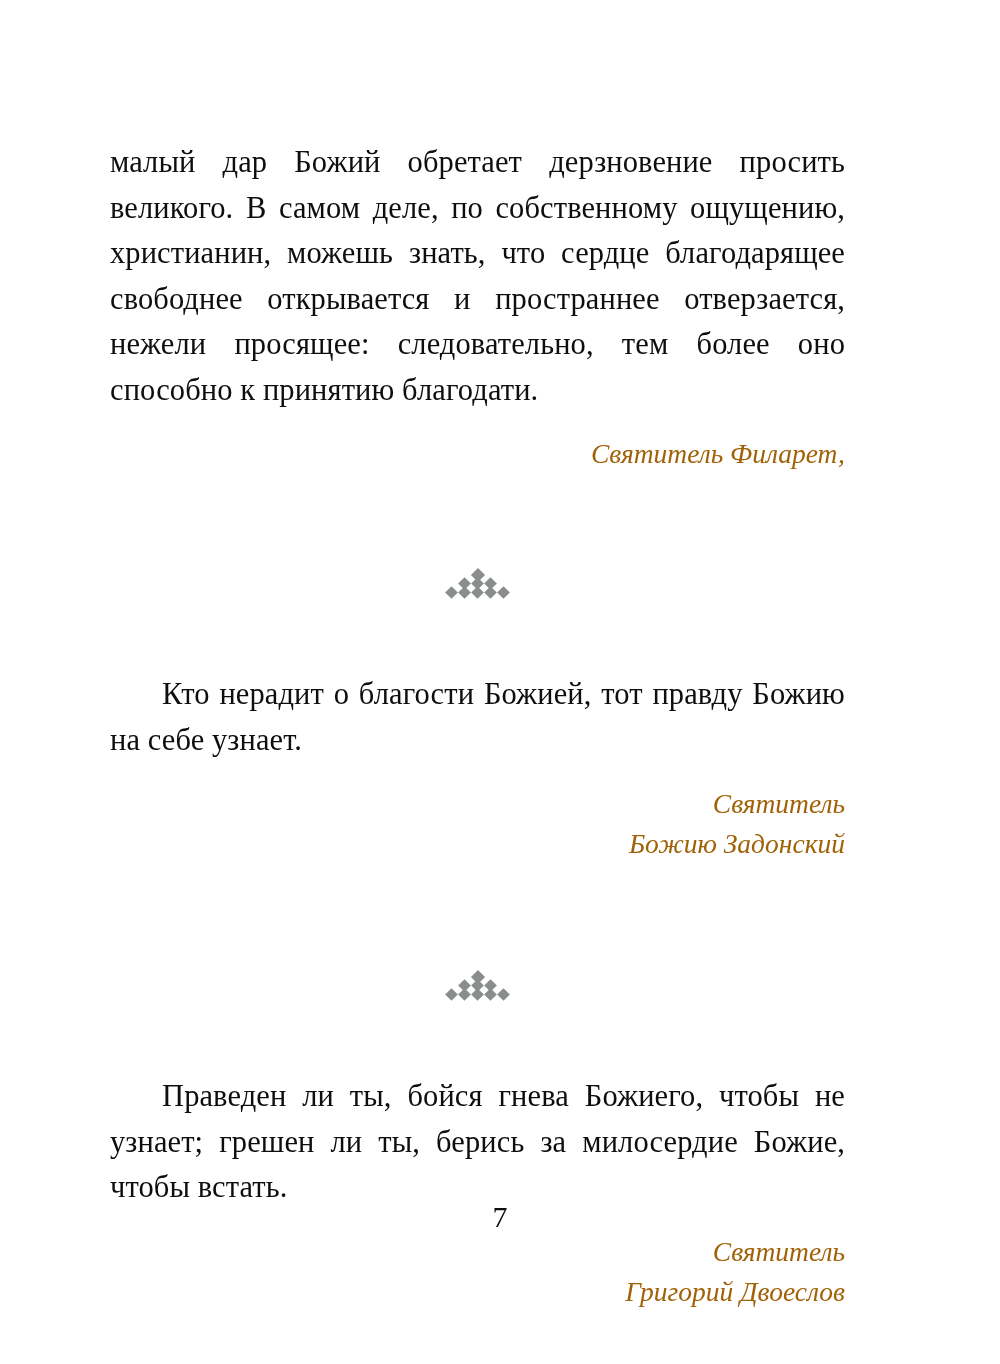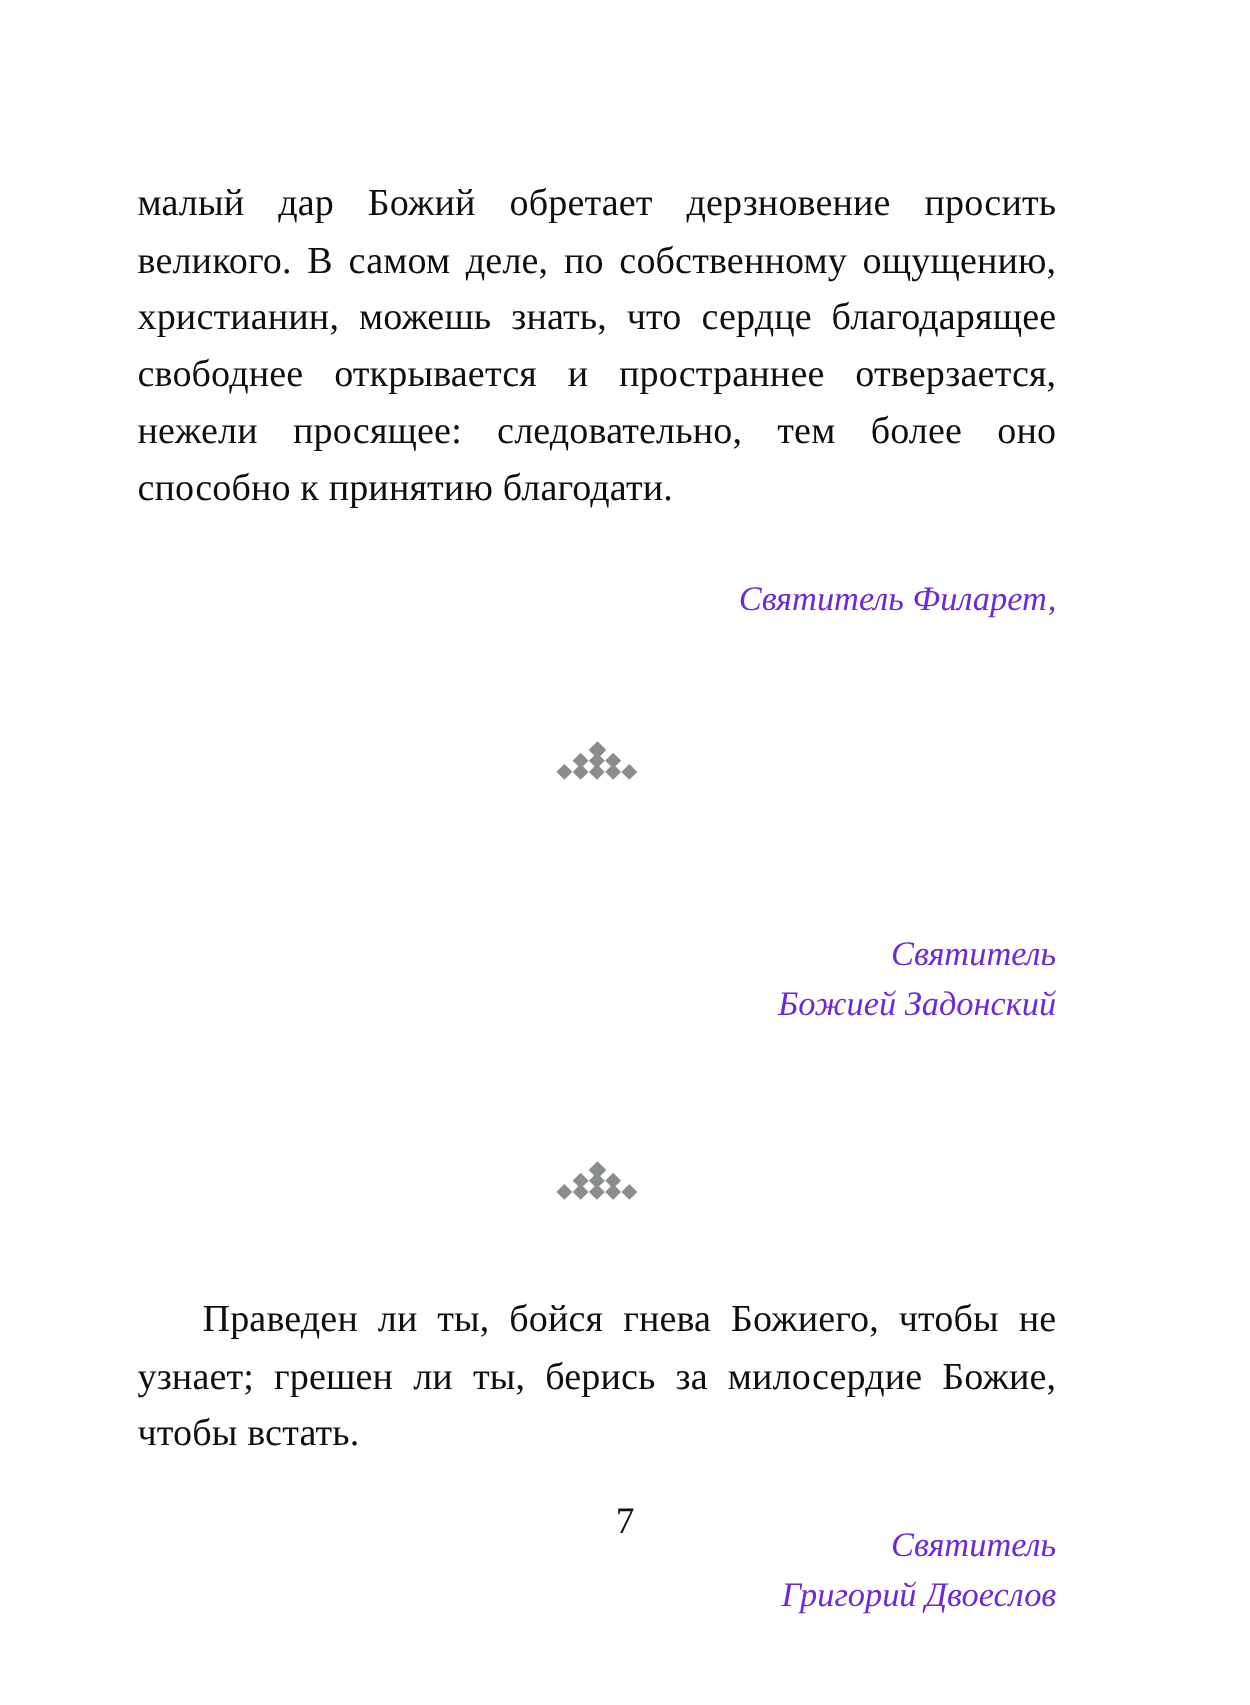--- a/index.html
+++ b/index.html
@@ -36,26 +36,26 @@
     margin: 0;
     hyphens: manual;
   }
   .para.first {
     text-indent: 0;
   }
   .para.indent {
     text-indent: 52px;
   }
   .attrib {
-    margin-top: 46px;
+    margin-top: 21px;
     text-align: right;
     font-style: italic;
     font-size: 27.5px;
     line-height: 40px;
-    color: #6d28d9;
+    color: #a16207;
   }
   .attrib .line {
     display: block;
     white-space: nowrap;
   }
   .ornament {
     display: block;
     margin: 0 auto;
     color: #8a8d8e;
   }
@@ -105,23 +105,24 @@
         <rect x="33" y="22" width="9" height="9" transform="rotate(45 37.5 26.5)"></rect>
         <rect x="46" y="22" width="9" height="9" transform="rotate(45 50.5 26.5)"></rect>
         <rect x="59" y="22" width="9" height="9" transform="rotate(45 63.5 26.5)"></rect>
       </g>
     </svg>
   </div>
 
   <div class="sp-2"></div>
 
   <div class="block">
+    <p class="para indent">Кто нерадит о благости Божией, тот прав­ду Божию на себе узнает.</p>
     <div class="attrib">
       <span class="line">Святитель</span>
-      <span class="line">Божией Задонский</span>
+      <span class="line">Божию Задонский</span>
     </div>
   </div>
 
   <div class="sp-3"></div>
 
   <div class="orn-wrap">
     <svg class="ornament" width="76" height="42" viewBox="0 0 76 42" aria-hidden="true">
       <g fill="#8a8d8e">
         <rect x="33" y="4" width="10" height="10" transform="rotate(45 38 9)"></rect>
         <rect x="20" y="13" width="9" height="9" transform="rotate(45 24.5 17.5)"></rect>

